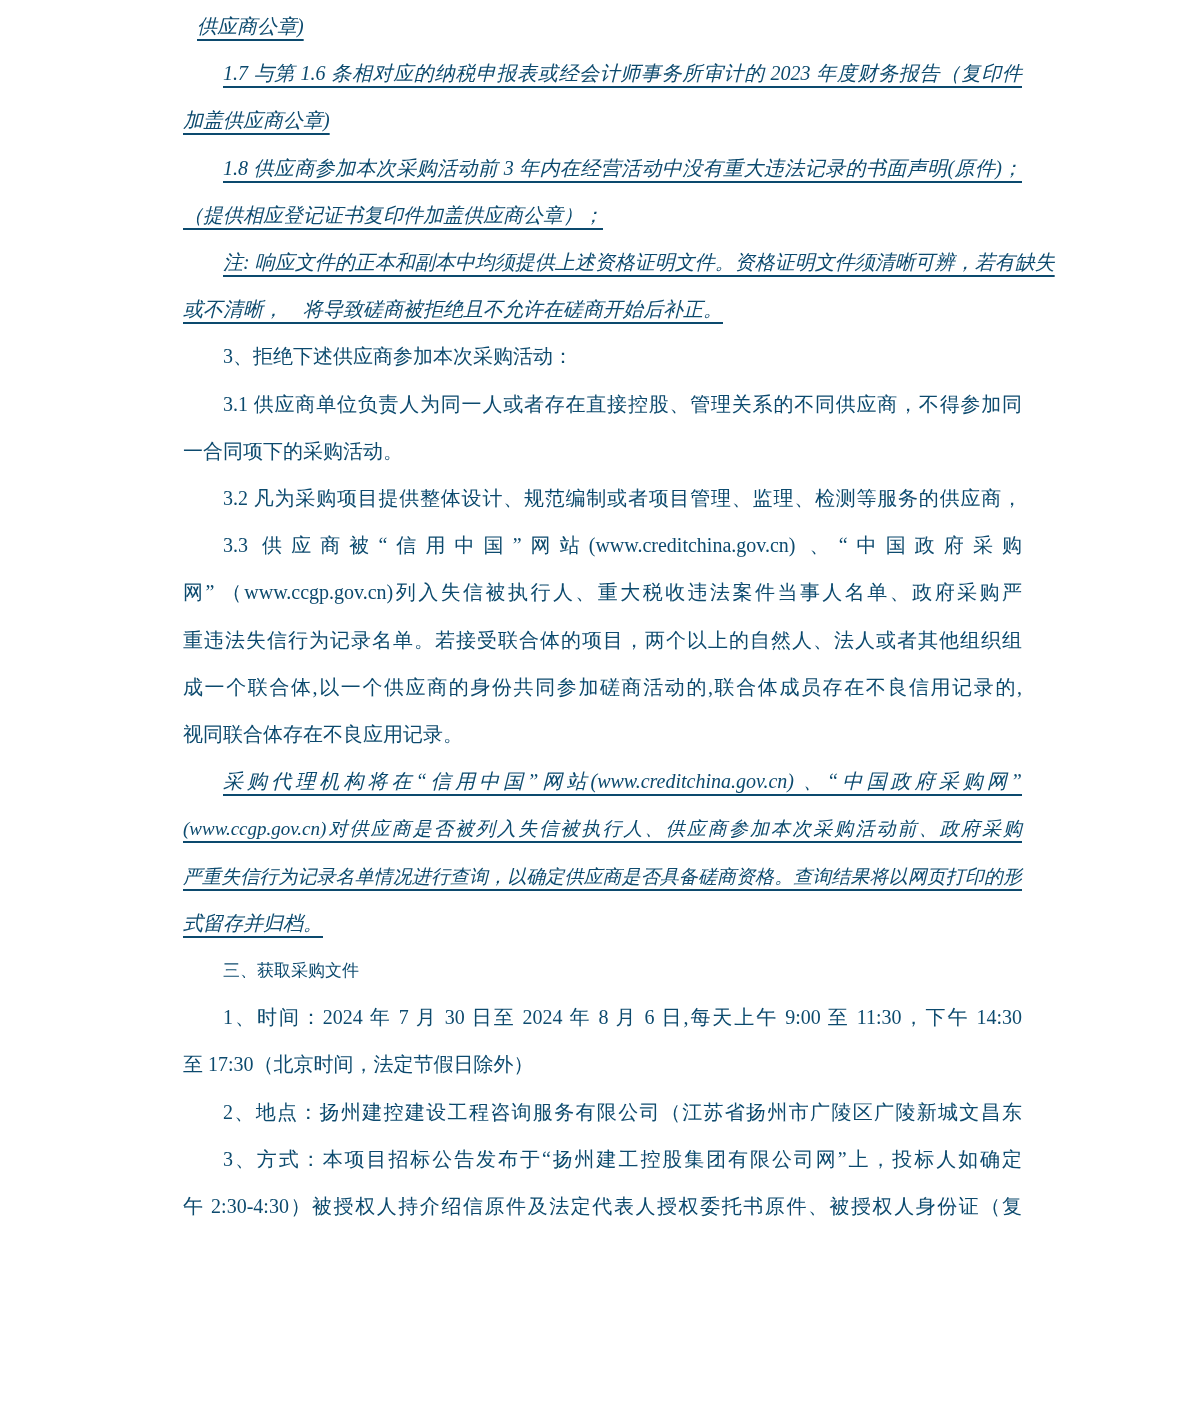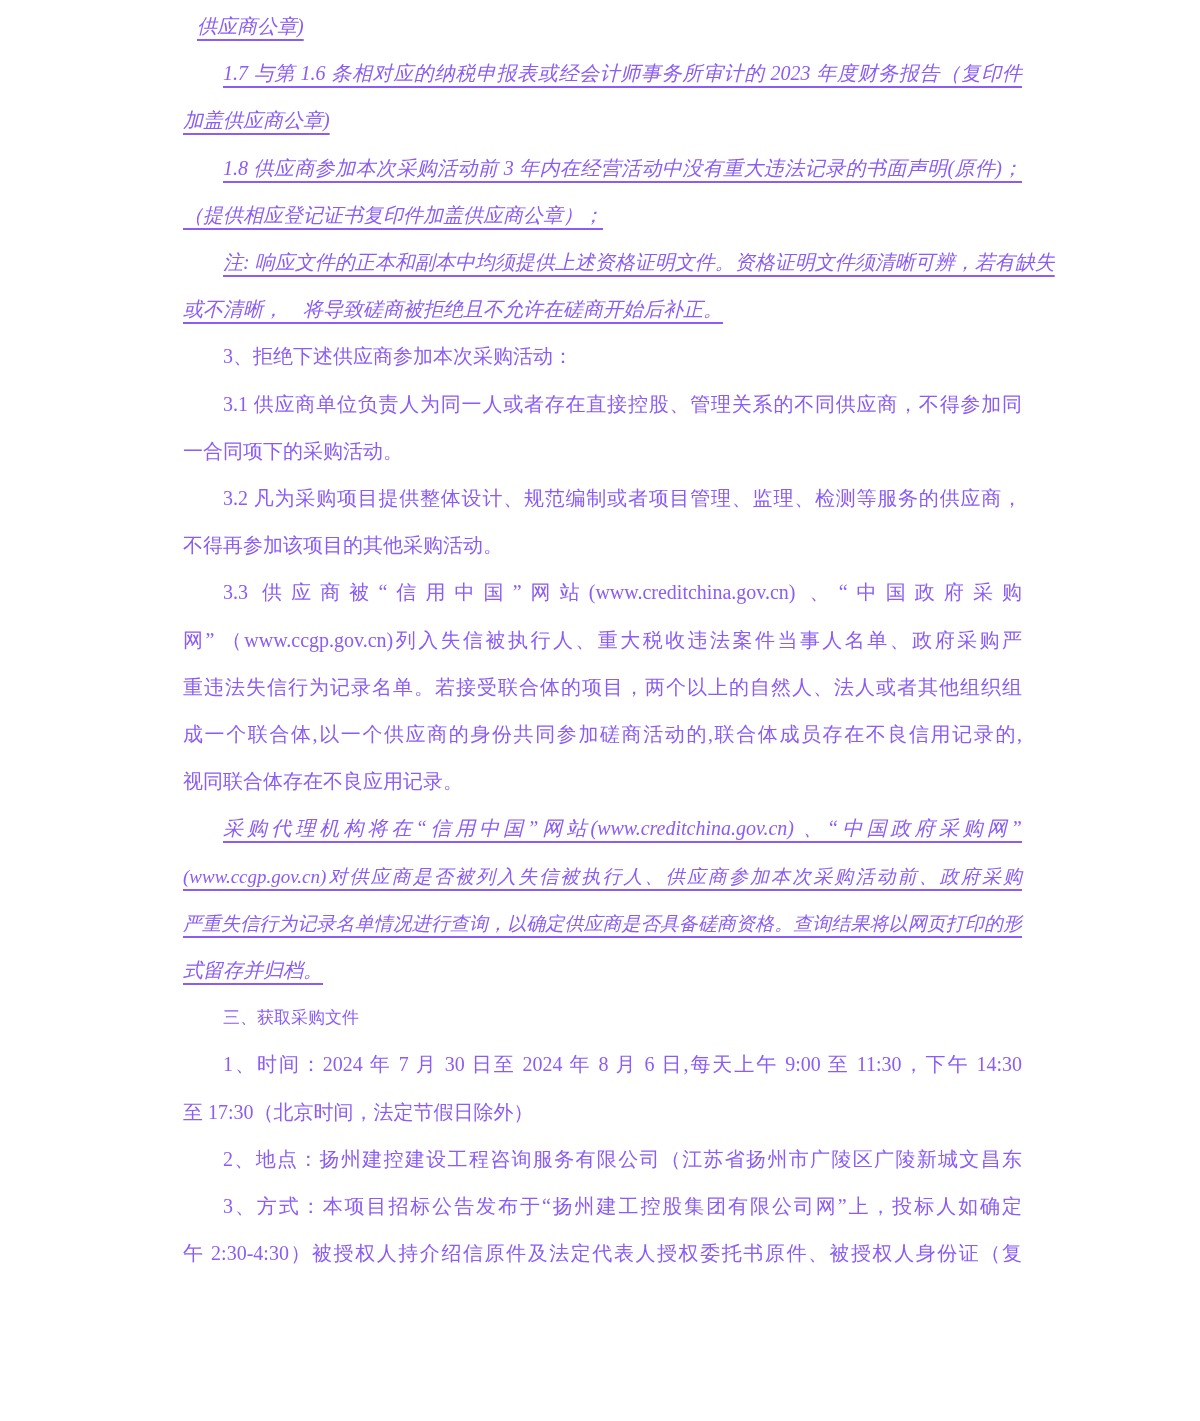--- a/index.html
+++ b/index.html
@@ -2,21 +2,21 @@
 <html><head>
 <meta charset="utf-8">
 <style>
   html, body { margin: 0; padding: 0; background: #ffffff; }
   .page {
     position: relative;
     width: 1200px;
     height: 1421px;
     box-sizing: border-box;
     background: #ffffff;
-    color: #8b5cf6;
+    color: #0c4a6e;
     padding: 3px 178px 0 183px;
     font-family: "Liberation Serif", "DejaVu Serif", serif;
     font-size: 20px;
     line-height: 47.2px;
     overflow: hidden;
   }
   .line {
     white-space: nowrap;
     text-align: left;
   }
@@ -48,21 +48,20 @@
   <div class="line iu indent justify">1.7 与第 1.6 条相对应的纳税申报表或经会计师事务所审计的 2023 年度财务报告（复印件</div>
   <div class="line iu">加盖供应商公章)</div>
   <div class="line iu indent justify">1.8 供应商参加本次采购活动前 3 年内在经营活动中没有重大违法记录的书面声明(原件)；</div>
   <div class="line iu">（提供相应登记证书复印件加盖供应商公章）；</div>
   <div class="line iu indent justify">注: 响应文件的正本和副本中均须提供上述资格证明文件。资格证明文件须清晰可辨，若有缺失</div>
   <div class="line iu">或不清晰，　将导致磋商被拒绝且不允许在磋商开始后补正。</div>
   <div class="line indent">3、拒绝下述供应商参加本次采购活动：</div>
   <div class="line indent justify">3.1 供应商单位负责人为同一人或者存在直接控股、管理关系的不同供应商，不得参加同</div>
   <div class="line">一合同项下的采购活动。</div>
   <div class="line indent justify">3.2 凡为采购项目提供整体设计、规范编制或者项目管理、监理、检测等服务的供应商，</div>
-  <div class="line">不得再参加该项目的其他采购活动。</div>
   <div class="line indent justify">3.3 供应商被“信用中国”网站(www.creditchina.gov.cn) 、“中国政府采购</div>
   <div class="line justify">网” （www.ccgp.gov.cn)列入失信被执行人、重大税收违法案件当事人名单、政府采购严</div>
   <div class="line justify">重违法失信行为记录名单。若接受联合体的项目，两个以上的自然人、法人或者其他组织组</div>
   <div class="line justify">成一个联合体,以一个供应商的身份共同参加磋商活动的,联合体成员存在不良信用记录的,</div>
   <div class="line">视同联合体存在不良应用记录。</div>
   <div class="line iu indent justify">采购代理机构将在“信用中国”网站(www.creditchina.gov.cn) 、“中国政府采购网”</div>
   <div class="line iu justify s19">(www.ccgp.gov.cn)对供应商是否被列入失信被执行人、供应商参加本次采购活动前、政府采购</div>
   <div class="line iu justify s19">严重失信行为记录名单情况进行查询，以确定供应商是否具备磋商资格。查询结果将以网页打印的形</div>
   <div class="line iu">式留存并归档。</div>
   <div class="line hd indent">三、获取采购文件</div>

